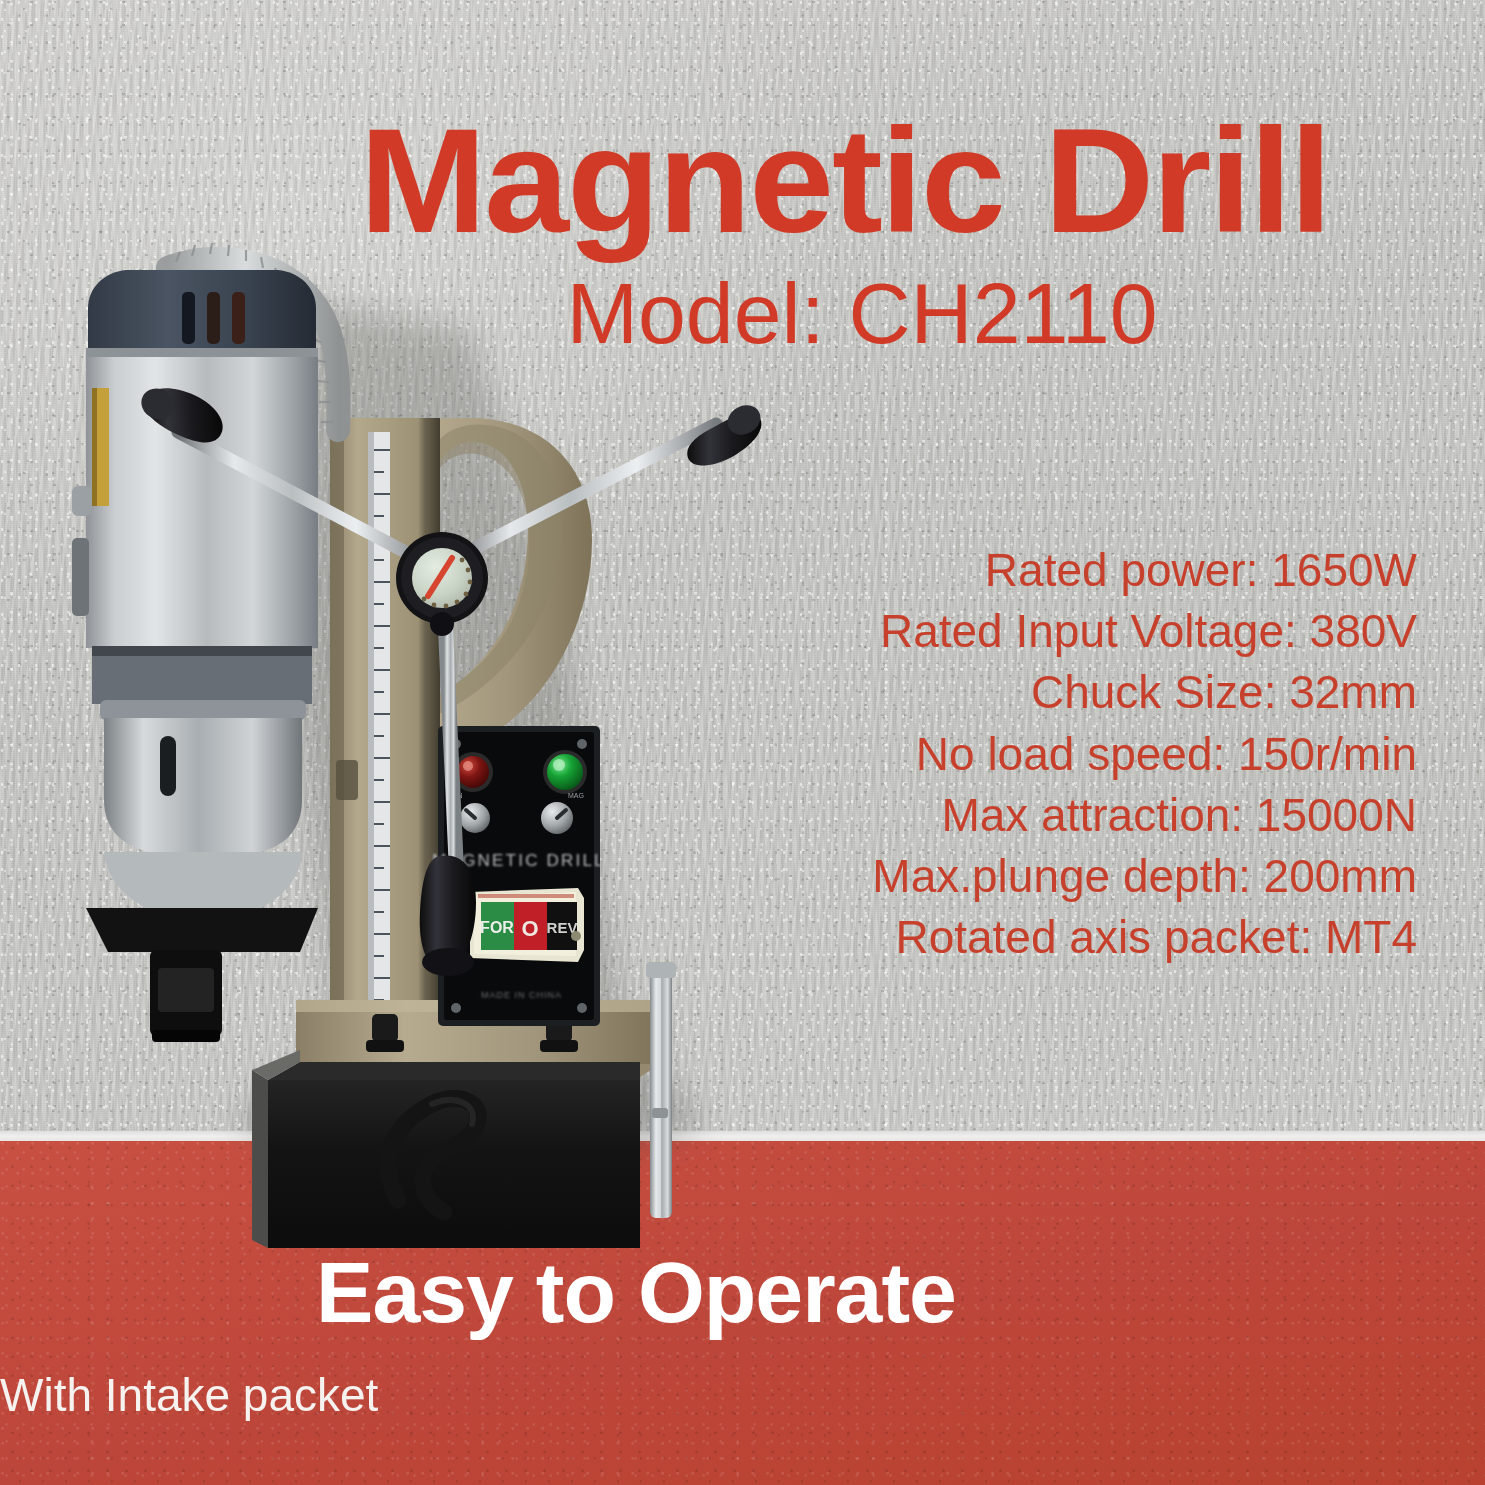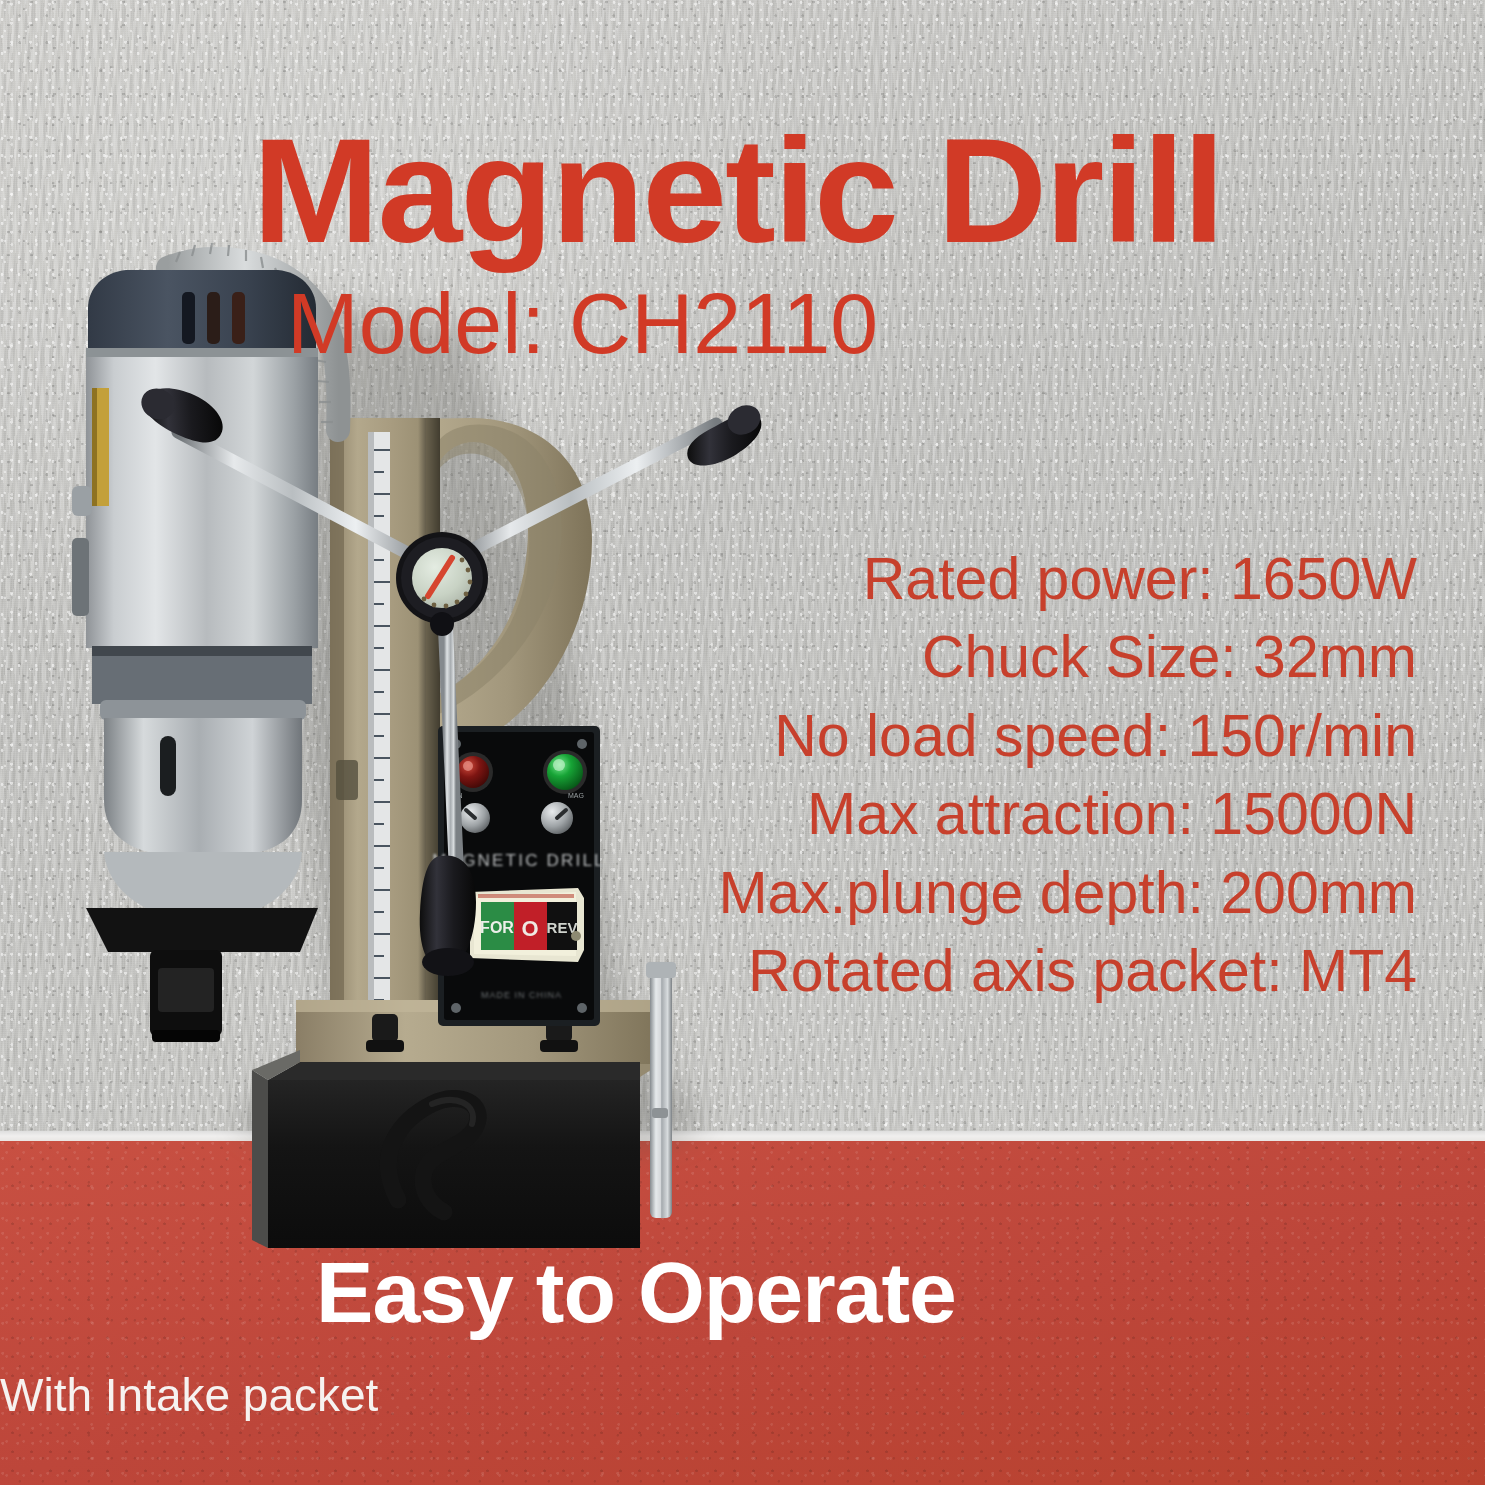--- a/index.html
+++ b/index.html
@@ -90,23 +90,23 @@
       radial-gradient(circle at 86% 84%, rgba(0,0,0,.10) 0 1px, transparent 1.5px),
       linear-gradient(170deg, #c85042 0%, #bd463a 55%, #b8422f 100%);
     background-size: 15px 15px, 19px 19px, 17px 17px, 23px 23px, auto;
     z-index: 5;
   }
 
   
   .headline-wrap {
     position: absolute;
     right: 48px;
-    top: 120px;
+    top: 110px;
     width: 1150px;
-    text-align: left;
+    text-align: center;
     z-index: 8;
   }
   .headline {
     color: #d13a26;
     font-family: "Liberation Sans", sans-serif;
     font-weight: bold;
     font-size: 148px;
     line-height: 0.96;
     letter-spacing: -2px;
     margin: 0;
@@ -129,21 +129,21 @@
     position: absolute;
     right: 68px;
     top: 540px;
     width: 700px;
     text-align: right;
     z-index: 8;
   }
   .spec-line {
     color: #c7402c;
     font-family: "Liberation Sans", sans-serif;
-    font-size: 59px;
+    font-size: 46px;
     line-height: 1.33;
     white-space: nowrap;
   }
 
   
   .banner-title {
     position: absolute;
     left: 0; top: 1243px;
     width: 1272px;
     text-align: center;
@@ -513,20 +513,21 @@
     </svg>
   </div>
 
   <div class="headline-wrap">
     <div class="headline">Magnetic Drill</div>
     <div class="subheadline">Model: CH2110</div>
   </div>
 
   <div class="specs">
     <div class="spec-line">Rated power: 1650W</div>
+    <div class="spec-line">Rated Input Voltage: 380V</div>
     <div class="spec-line">Chuck Size: 32mm</div>
     <div class="spec-line">No load speed: 150r/min</div>
     <div class="spec-line">Max attraction: 15000N</div>
     <div class="spec-line">Max.plunge depth: 200mm</div>
     <div class="spec-line">Rotated axis packet: MT4</div>
   </div>
 
   <div class="banner-title">Easy to Operate</div>
   <div class="banner-sub">With Intake packet</div>
 

